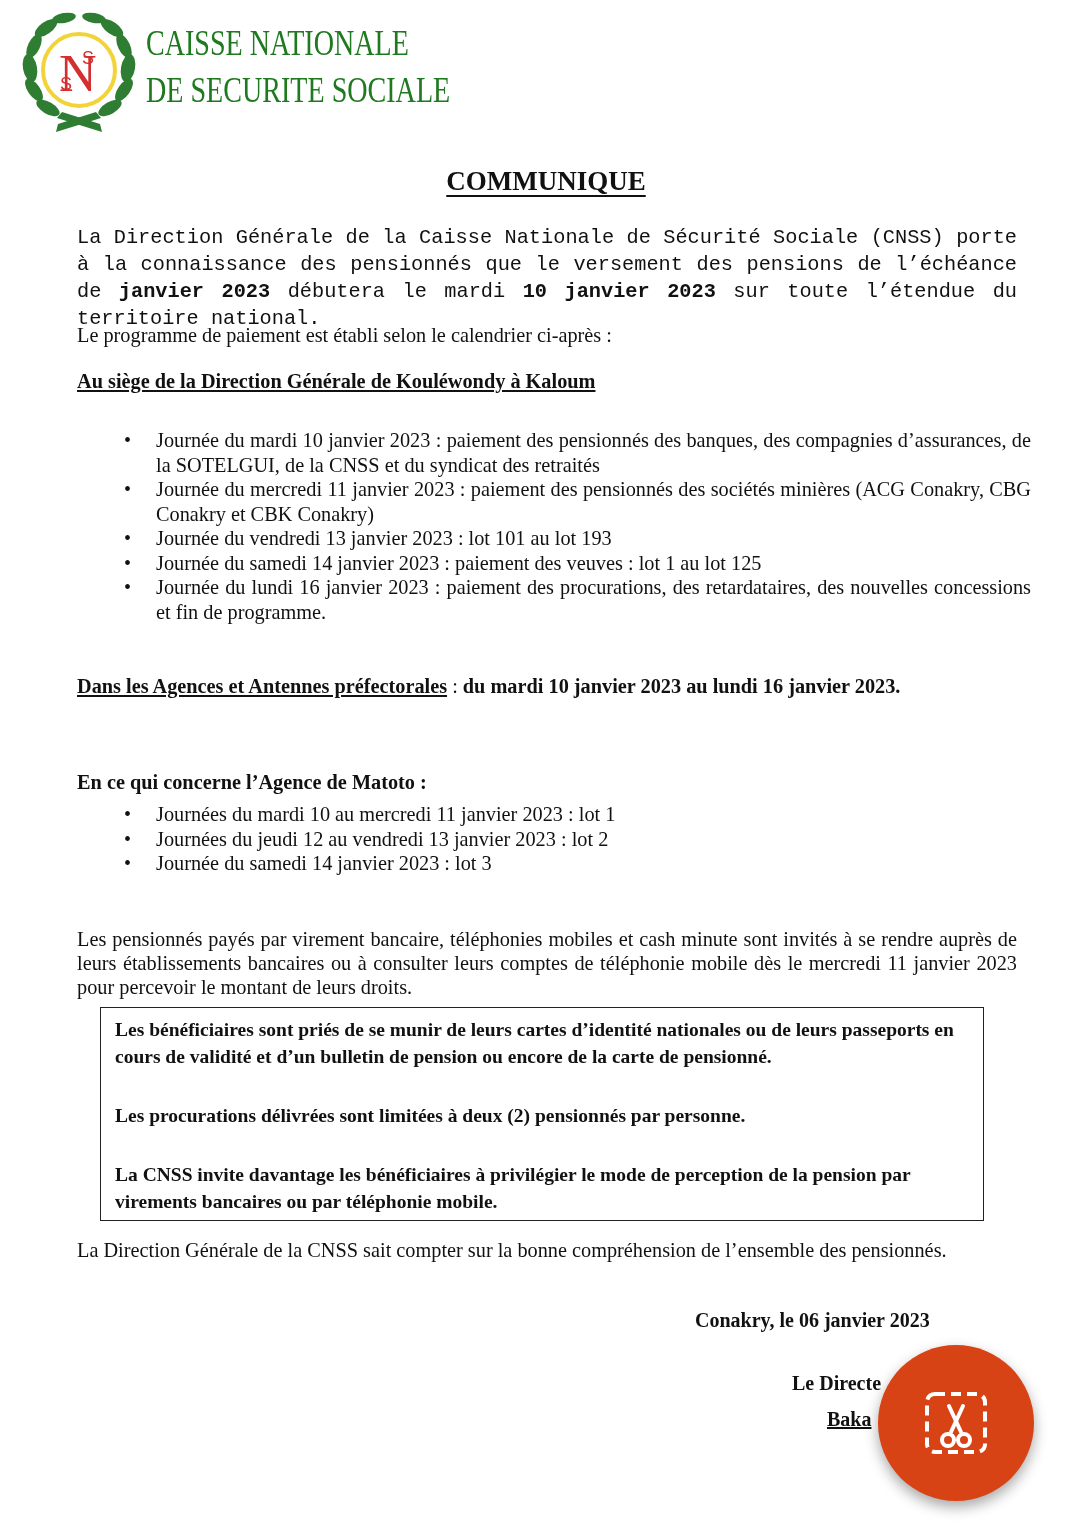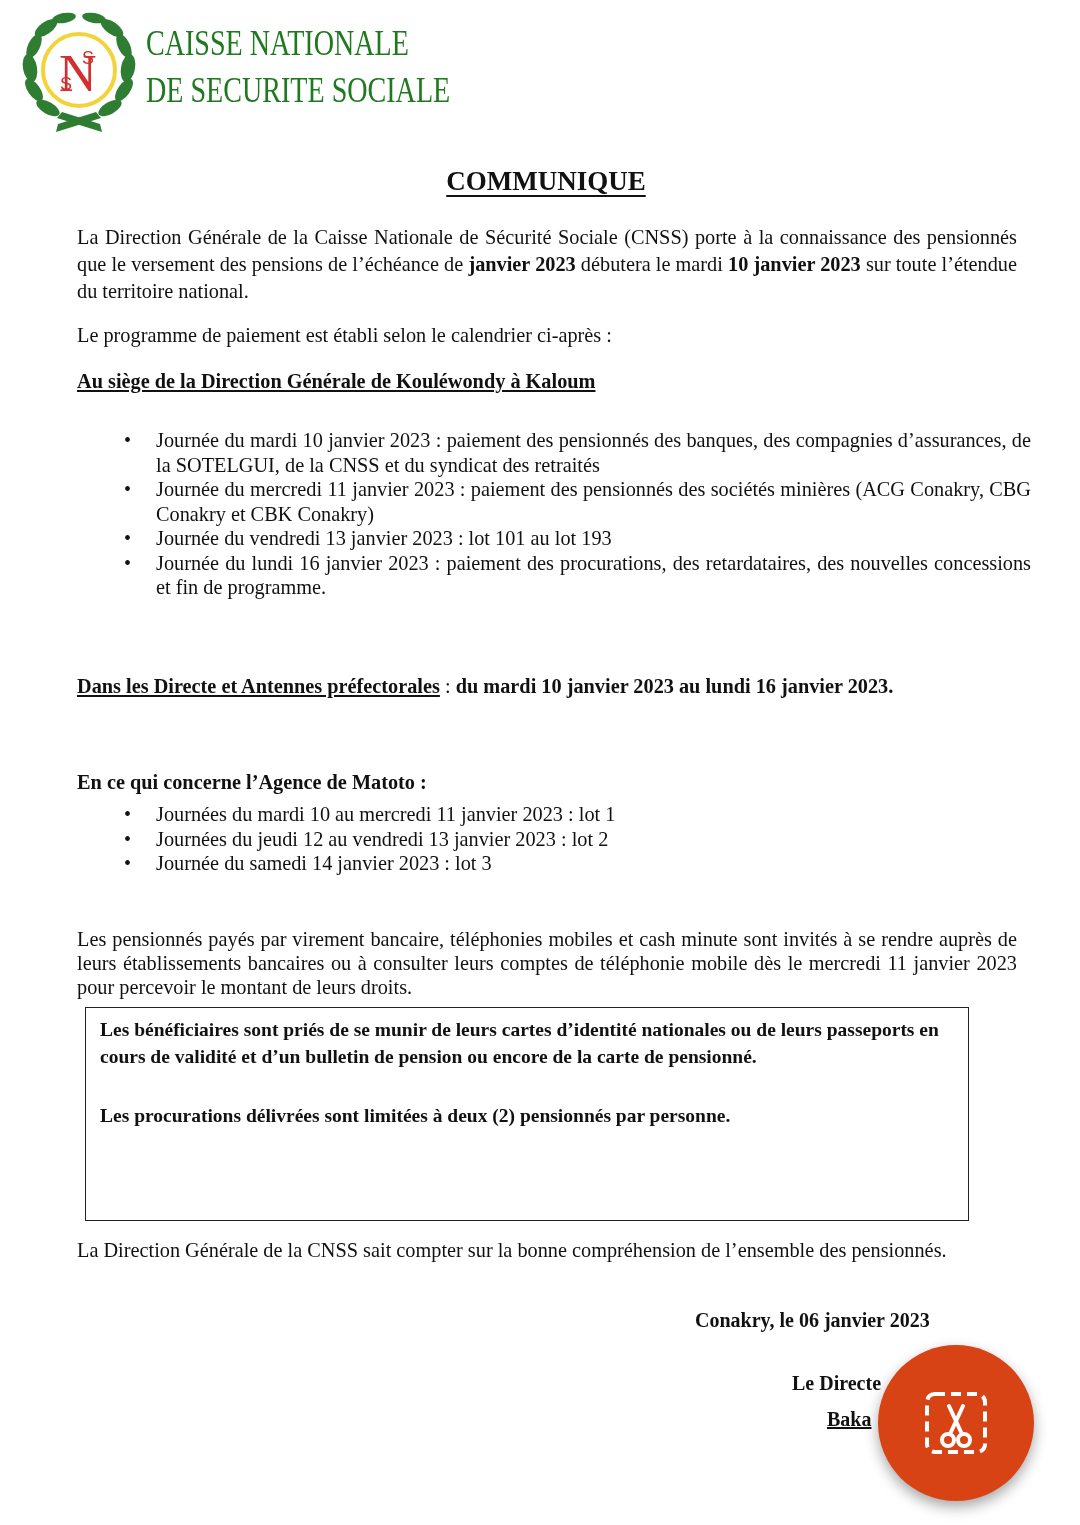--- a/index.html
+++ b/index.html
@@ -12,21 +12,21 @@
     font-family: "Liberation Serif", serif; font-size: 36px; line-height: 47px;
     transform: scaleX(0.78); transform-origin: left top; letter-spacing: 0px; white-space: nowrap; font-weight: normal; }
   .title { position: absolute; top: 166px; left: 0; width: 1092px; text-align: center;
     font-weight: bold; font-size: 27px; text-decoration: underline; text-underline-offset: 5px; text-decoration-thickness: 2px; }
   .p { position: absolute; left: 77px; width: 940px; font-size: 20.3px; line-height: 27px; text-align: justify; }
   .p b { font-weight: bold; }
   .u { text-decoration: underline; font-weight: bold; font-family: Liberation Serif, serif; }
   ul.list { position: absolute; left: 77px; width: 940px; margin: 14px; padding: 0; list-style: none; font-size: 20.3px; line-height: 24.5px; }
   ul.list li { position: relative; padding-left: 65px; text-align: justify; }
   ul.list li::before { content: "•"; position: absolute; left: 33px; top: 0; font-size: 20px; }
-  .box { position: absolute; left: 85px; top: 1007px; width: 884px; height: 214px; border: 1.5px solid #222; box-sizing: border-box; padding: 8px 12px 0 14px; }
+  .box { position: absolute; left: 100px; top: 1007px; width: 884px; height: 214px; border: 1.5px solid #222; box-sizing: border-box; padding: 8px 12px 0 14px; }
   .box p { margin: 0; font-weight: bold; font-size: 19.5px; line-height: 27px; }
   .box p + p { margin-top: 32px; }
   .sig { position: absolute; font-weight: bold; font-size: 20px; white-space: nowrap; }
   .fab { position: absolute; left: 878px; top: 1345px; width: 156px; height: 156px; border-radius: 50%;
     background: #d84315; box-shadow: 0 6px 14px rgba(0,0,0,0.35); display: flex; align-items: center; justify-content: center; }
 </style>
 </head>
 <body>
 
 <div class="logo">
@@ -53,52 +53,54 @@
     <text x="48" y="84" font-family="Liberation Sans, sans-serif" font-size="18" fill="#d32f2f">S</text>
   </svg>
   <div class="logo-text">
     <div>CAISSE NATIONALE</div>
     <div>DE SECURITE SOCIALE</div>
   </div>
 </div>
 
 <div class="title">COMMUNIQUE</div>
 
-<div class="p" style="top:224px;">
+<div class="p" style="top:224px;font-family:Liberation Mono, monospace;">
   <span>La Direction Générale de la Caisse Nationale de Sécurité Sociale (CNSS) porte à la connaissance des pensionnés que le versement des pensions de l’échéance de </span><b>janvier 2023</b><span> débutera le mardi </span><b>10 janvier 2023</b><span> sur toute l’étendue du territoire national.</span>
 </div>
 
 <div class="p" style="top:322px;">Le programme de paiement est établi selon le calendrier ci-après :</div>
 
 <div class="p" style="top:368px;"><span class="u">Au siège de la Direction Générale de Kouléwondy à Kaloum</span></div>
 
 <ul class="list" style="top:414px;">
   <li>Journée du mardi 10 janvier 2023 : paiement des pensionnés des banques, des compagnies d’assurances, de la SOTELGUI, de la CNSS et du syndicat des retraités</li>
   <li>Journée du mercredi 11 janvier 2023 : paiement des pensionnés des sociétés minières (ACG Conakry, CBG Conakry et CBK Conakry)</li>
   <li>Journée du vendredi 13 janvier 2023 : lot 101 au lot 193</li>
+  <li>Journée du samedi 14 janvier 2023 : paiement des veuves : lot 1 au lot 125</li>
   <li>Journée du lundi 16 janvier 2023 : paiement des procurations, des retardataires, des nouvelles concessions et fin de programme.</li>
 </ul>
 
 <div class="p" style="top:673px;font-weight:bold;">
-  <span class="u">Dans les Directe et Antennes préfectorales</span><span style="font-weight:normal"> : </span><span>du mardi 10 janvier 2023 au lundi 16 janvier 2023.</span>
+  <span class="u">Dans les Agences et Antennes préfectorales</span><span style="font-weight:normal"> : </span><span>du mardi 10 janvier 2023 au lundi 16 janvier 2023.</span>
 </div>
 
 <div class="p" style="top:769px;font-weight:bold;">En ce qui concerne l’Agence de Matoto :</div>
 
 <ul class="list" style="top:788px;">
   <li>Journées du mardi 10 au mercredi 11 janvier 2023 : lot 1</li>
   <li>Journées du jeudi 12 au vendredi 13 janvier 2023 : lot 2</li>
   <li>Journée du samedi 14 janvier 2023 : lot 3</li>
 </ul>
 
 <div class="p" style="top:927px;line-height:24px;">Les pensionnés payés par virement bancaire, téléphonies mobiles et cash minute sont invités à se rendre auprès de leurs établissements bancaires ou à consulter leurs comptes de téléphonie mobile dès le mercredi 11 janvier 2023 pour percevoir le montant de leurs droits.</div>
 
 <div class="box">
   <p>Les bénéficiaires sont priés de se munir de leurs cartes d’identité nationales ou de leurs passeports en cours de validité et d’un bulletin de pension ou encore de la carte de pensionné.</p>
   <p>Les procurations délivrées sont limitées à deux (2) pensionnés par personne.</p>
+  <p>La CNSS invite davantage les bénéficiaires à privilégier le mode de perception de la pension par virements bancaires ou par téléphonie mobile.</p>
 </div>
 
 <div class="p" style="top:1237px;">La Direction Générale de la CNSS sait compter sur la bonne compréhension de l’ensemble des pensionnés.</div>
 
 <div class="sig" style="left:695px;top:1309px;text-align:center;">Conakry, le 06 janvier 2023</div>
 <div class="sig" style="left:792px;top:1372px;">Le Directe</div>
 <div class="sig" style="left:827px;top:1408px;text-decoration:underline;">Baka</div>
 
 <div class="fab">
   <svg width="70" height="70" viewBox="0 0 70 70">

